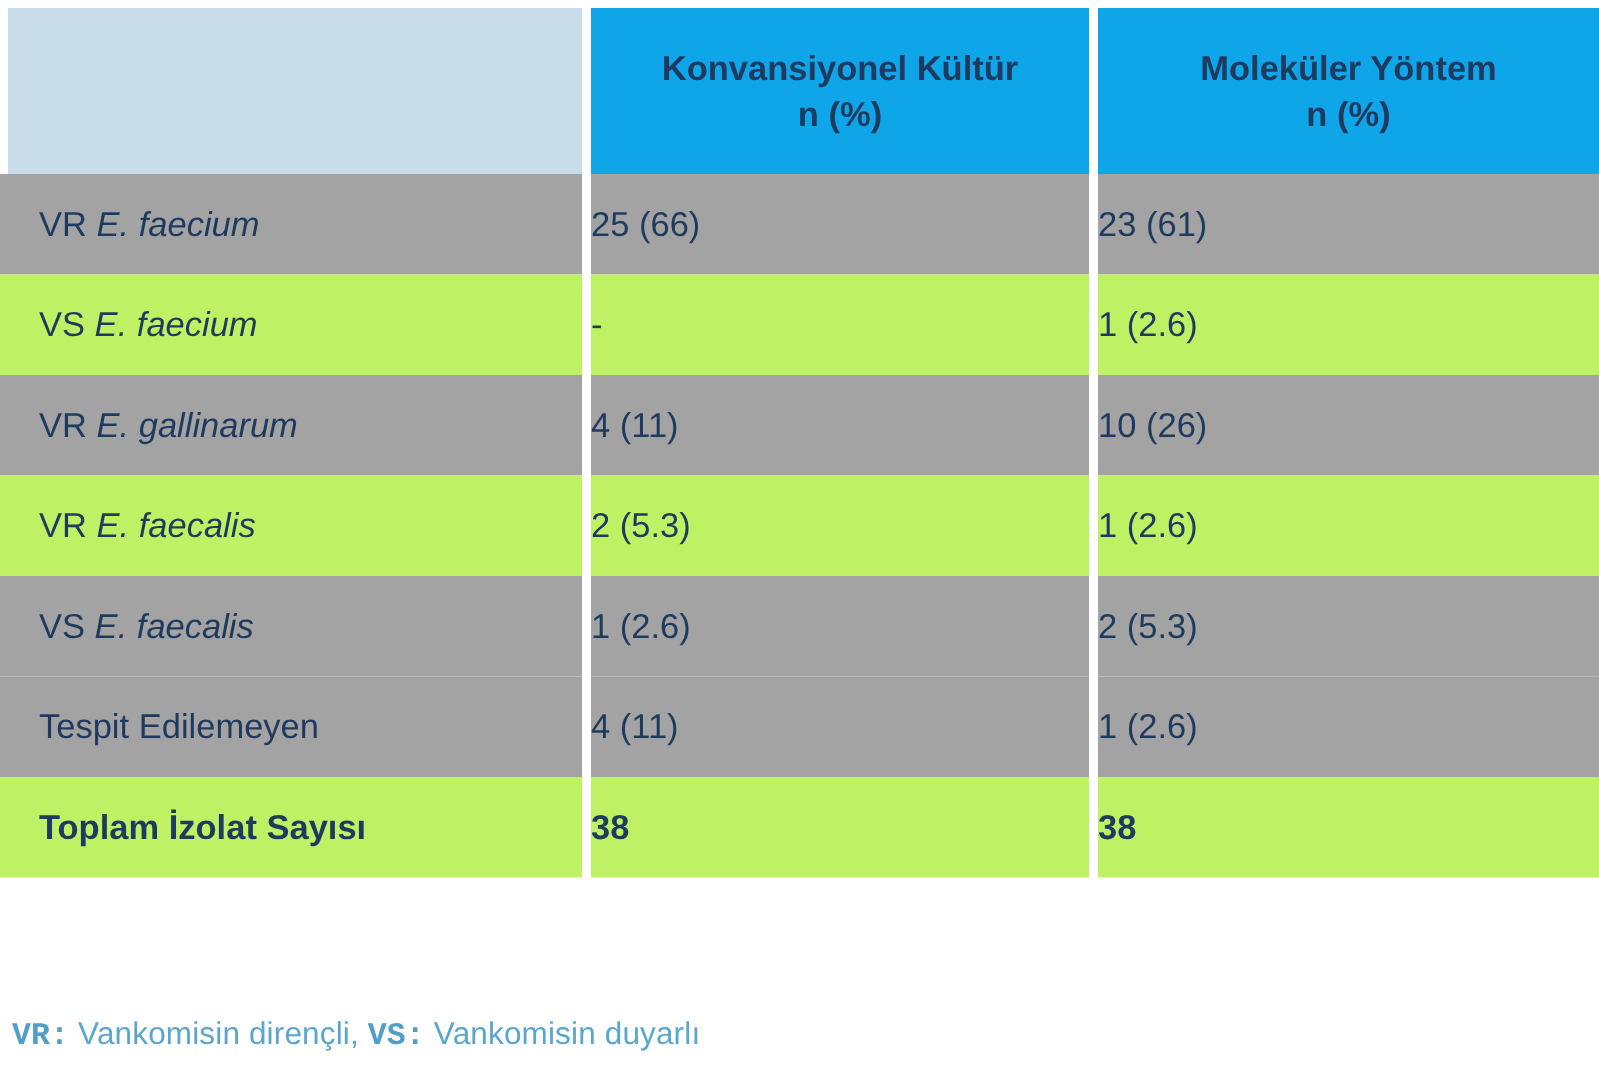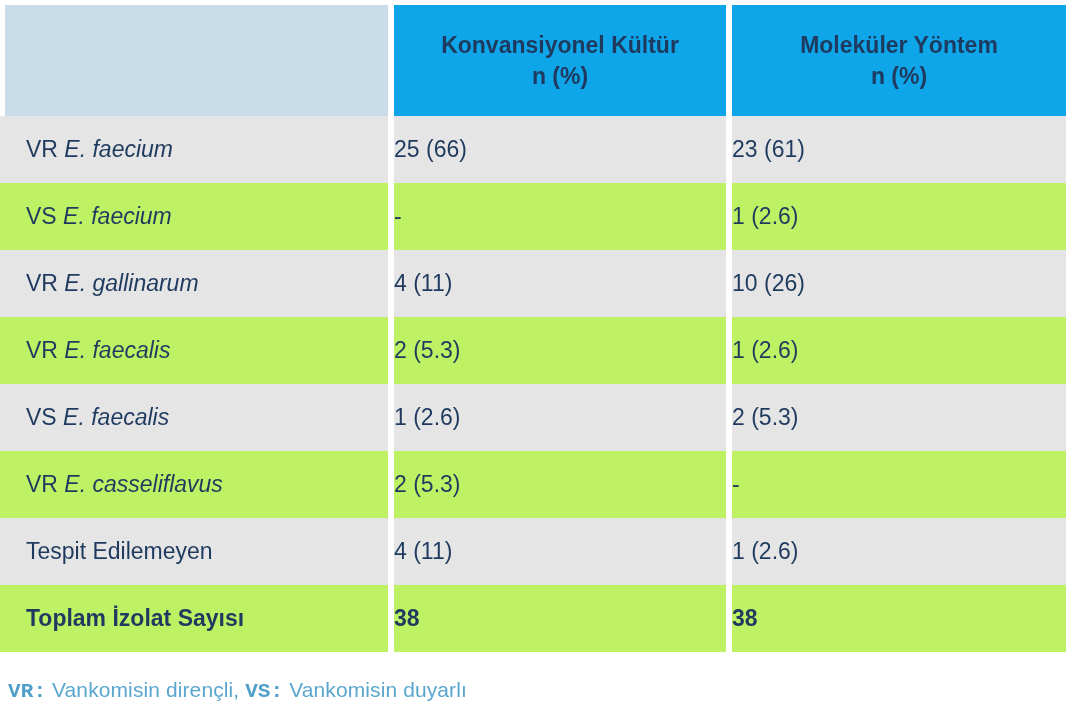--- a/index.html
+++ b/index.html
@@ -68,21 +68,21 @@
   .hd-line { display: block; }
 
   
   tbody td {
     padding: 0;
     height: 67px;
     font-size: 23px;
     color: #1f3a5f;
     vertical-align: middle;
   }
-  tbody tr.odd td.cell { background-color: #e5e5e5; }
+  tbody tr.odd td.cell { background-color: #a3a3a3; }
   tbody tr.even td.cell { background-color: #bef264; }
   tbody td.spacer { background: #ffffff; }
 
   td.cell-label {
     text-align: left;
     padding-left: 26px;
     white-space: nowrap;
   }
   td.cell-value {
     text-align: left;
@@ -169,27 +169,20 @@
           <td class="spacer"></td>
           <td class="cell cell-value">1 (2.6)</td>
         </tr>
         <tr class="odd">
           <td class="cell cell-label"><span class="sp-prefix">VS </span><span class="sp-name">E. faecalis</span></td>
           <td class="spacer"></td>
           <td class="cell cell-value">1 (2.6)</td>
           <td class="spacer"></td>
           <td class="cell cell-value">2 (5.3)</td>
         </tr>
-        <tr class="even">
-          <td class="cell cell-label"><span class="sp-prefix">VR </span><span class="sp-name">E. casseliflavus</span></td>
-          <td class="spacer"></td>
-          <td class="cell cell-value">2 (5.3)</td>
-          <td class="spacer"></td>
-          <td class="cell cell-value">-</td>
-        </tr>
         <tr class="odd">
           <td class="cell cell-label"><span class="sp-prefix">Tespit Edilemeyen</span></td>
           <td class="spacer"></td>
           <td class="cell cell-value">4 (11)</td>
           <td class="spacer"></td>
           <td class="cell cell-value">1 (2.6)</td>
         </tr>
         <tr class="even total-row">
           <td class="cell cell-label"><span class="sp-prefix">Toplam İzolat Sayısı</span></td>
           <td class="spacer"></td>

